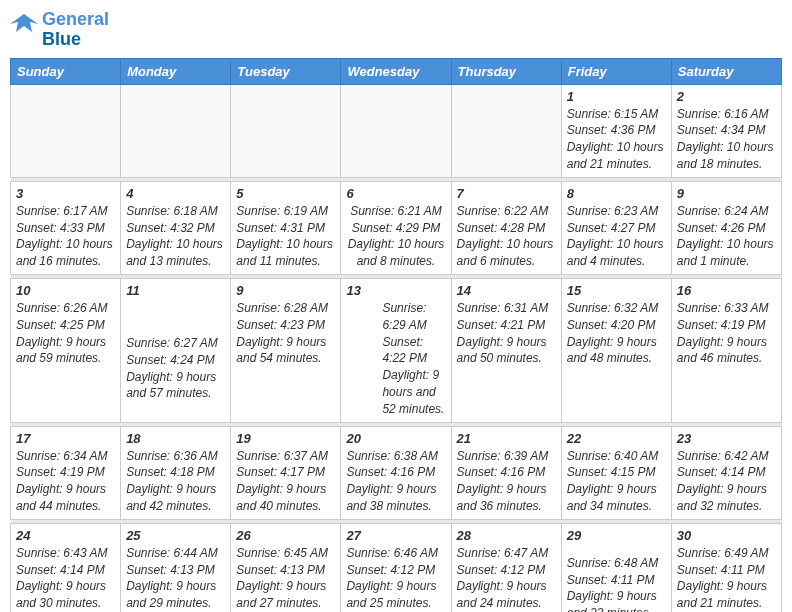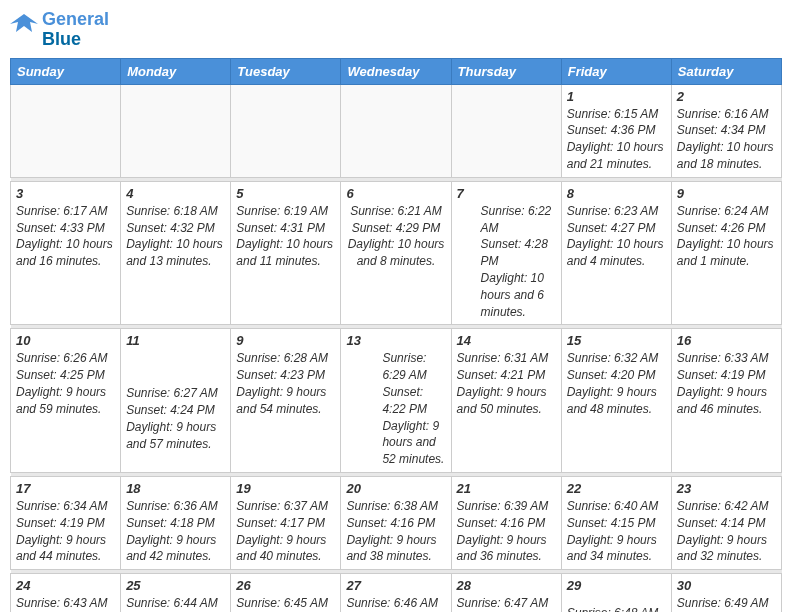--- a/index.html
+++ b/index.html
@@ -160,21 +160,21 @@
 Daylight: 10 hours and 11 minutes.</div>
         </td>
         <td>
           <div class="day-number">6</div>
           <div class="day-info" style="white-space: pre-line; text-align: center;">Sunrise: 6:21 AM
 Sunset: 4:29 PM
 Daylight: 10 hours and 8 minutes.</div>
         </td>
         <td>
           <div class="day-number">7</div>
-          <div class="day-info" style="white-space: pre-line; margin-left: 24px;">Sunrise: 6:22 AM
+          <div class="day-info" style="white-space: pre-line;">Sunrise: 6:22 AM
 Sunset: 4:28 PM
 Daylight: 10 hours and 6 minutes.</div>
         </td>
         <td>
           <div class="day-number">8</div>
           <div class="day-info" style="white-space: pre-line;">Sunrise: 6:23 AM
 Sunset: 4:27 PM
 Daylight: 10 hours and 4 minutes.</div>
         </td>
         <td>

